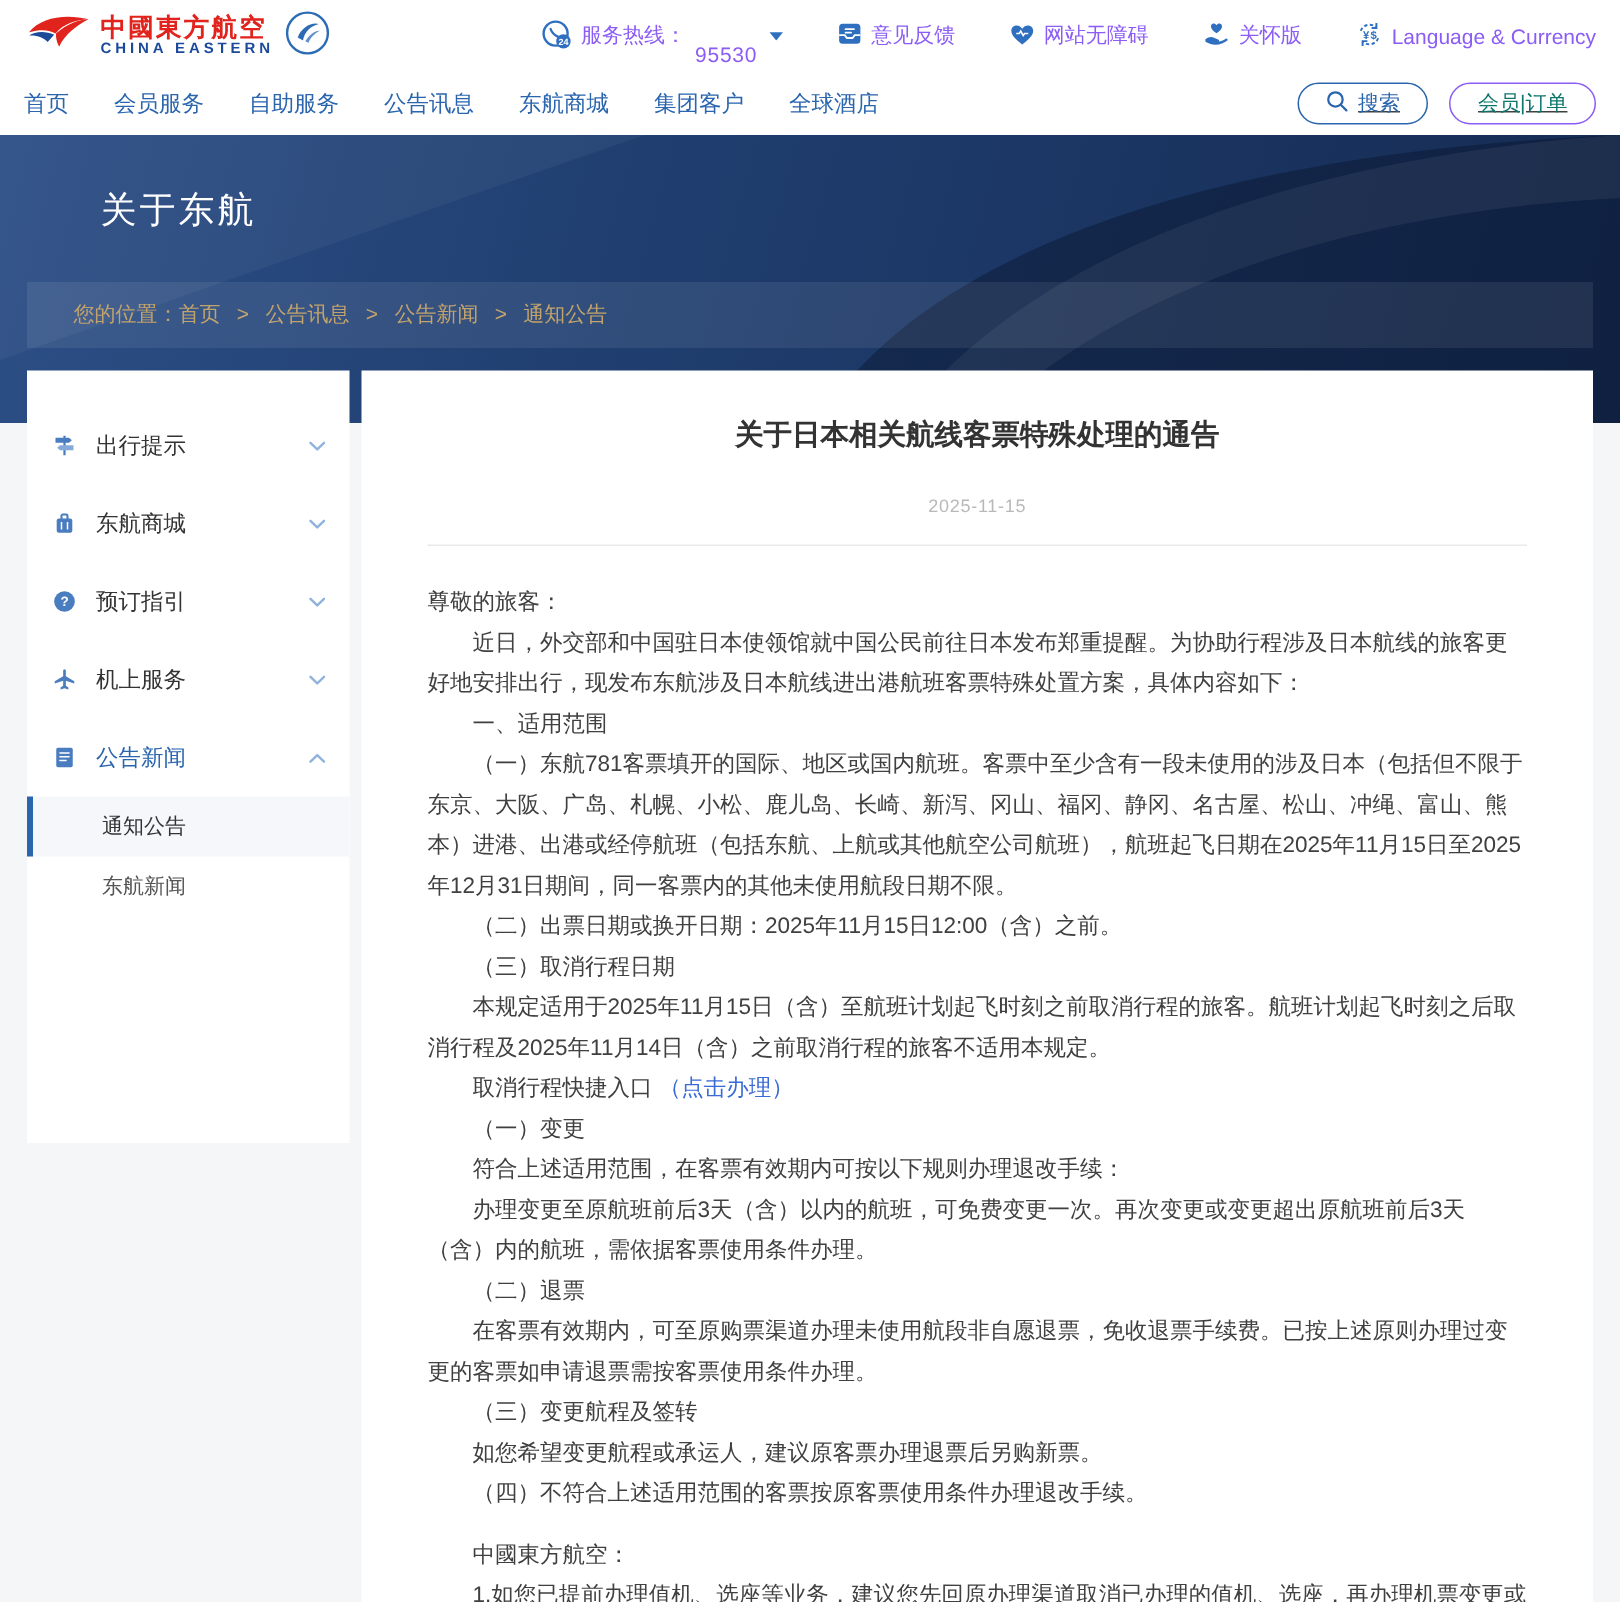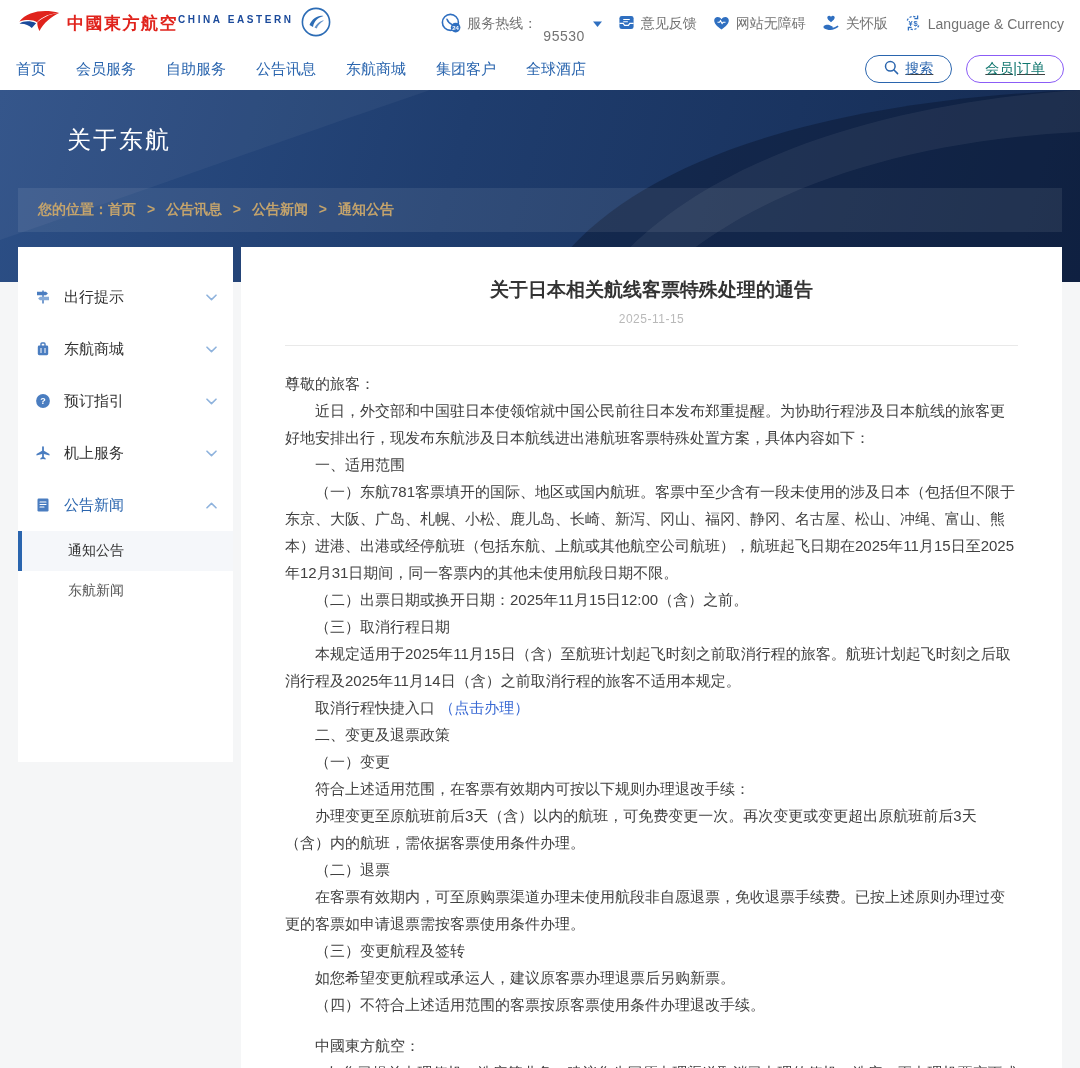--- a/index.html
+++ b/index.html
@@ -7,65 +7,65 @@
   body {
     width:1080px; height:1068px; overflow:hidden;
     background:#f5f6f7;
     font-family:"Liberation Sans","DejaVu Sans",sans-serif;
     color:#404040;
   }
   
   .top-header { background:#fff; }
   .row1 { height:48px; display:flex; align-items:center; justify-content:space-between; padding:0 16px; }
   .logo { display:flex; align-items:center; gap:7px; cursor:pointer; }
-  .logo-text { display:flex; flex-direction:row; line-height:1.05; }
+  .logo-text { display:flex; flex-direction:column; line-height:1.05; }
   .logo-cn { color:#e0231c; font-size:17px; font-weight:bold; letter-spacing:1.5px; }
   .logo-en { color:#1b4a9b; font-size:10px; font-weight:bold; letter-spacing:2.6px; }
-  .quick-links { display:flex; align-items:center; gap:16px; font-size:14px; color:#737373; }
+  .quick-links { display:flex; align-items:center; gap:36px; font-size:14px; color:#8b5cf6; }
   .qlink, .hotline { display:flex; align-items:center; gap:6px; cursor:pointer; white-space:nowrap; }
   .hotline-num { letter-spacing:.5px;margin-top:24px; }
   .caret { margin-left:2px; display:inline-flex; }
   .row2 { height:42px; display:flex; align-items:center; justify-content:space-between; padding:0 16px; }
   .main-nav { display:flex; align-items:center; gap:30px; }
   .nav-link { color:#2a65ae; font-size:15px; text-decoration:none; cursor:pointer; }
   .header-actions { display:flex; align-items:center; gap:14px;text-decoration:underline; }
   .pill { display:flex; align-items:center; gap:6px; height:28px; padding:0 18px;
           border-radius:15px; background:#fff; font-size:14px; cursor:pointer;
           font-family:inherit; }
   .pill-search { border:1px solid #2a65ae; color:#2a65ae; }
   .pill-member { border:1px solid #8b5cf6; color:#0f766e; }
   
   .banner { position:relative; height:192px; overflow:hidden;
             background:linear-gradient(105deg,#2c4f86 0%,#1f3d6e 42%,#152b52 100%); }
   .banner svg.swoosh { position:absolute; inset:0; width:100%; height:100%; }
   .banner-title { position:absolute; top:34px; left:67px; margin:0; color:#fff;
                   font-size:24px; font-weight:500; letter-spacing:2px; z-index:2; }
   .crumbbar { position:absolute; top:98px; left:18px; right:18px; height:44px;
               background:rgba(255,255,255,0.08); display:flex; align-items:center;
-              padding-left:20px; z-index:2; font-size:14px; color:#c3a36c;font-weight:bold; }
+              padding-left:31px; z-index:2; font-size:14px; color:#c3a36c; }
   .crumbbar a { color:#c3a36c; text-decoration:none; cursor:pointer; }
   .crumb-sep { margin:0 7px; }
   
   .wrap { position:relative; z-index:3; margin:-35px 18px 0; display:flex; gap:8px; align-items:flex-start; }
   .sidebar { width:215px; height:515px; background:#fff; padding-top:24px; flex:none; }
   .side-item { height:52px; display:flex; align-items:center; gap:12px; padding:0 16px;
                font-size:15px; color:#333; cursor:pointer; }
   .side-item .lbl { flex:1; }
   .side-item.active { color:#2a65ae; }
   .side-icon { width:18px; display:inline-flex; justify-content:center; }
   .chev { display:inline-flex; }
   .chev.up { transform:rotate(180deg); }
   .submenu-row { position:relative; height:40px; display:flex; align-items:center;
                  padding-left:50px; font-size:14px; color:#555; cursor:pointer; }
   .submenu-row.active { background:#f5f7fa; color:#333; }
   .submenu-row.active::before { content:""; position:absolute; left:0; top:0; bottom:0;
                  width:4px; background:#2a65ae; }
   .panel { flex:1; background:#fff; min-height:830px; padding:30px 44px 40px; }
   .art-title { margin:0; text-align:center; font-size:19px; font-weight:bold; color:#333; }
-  .art-date { margin-top:9px; text-align:center; font-size:12px; color:#b9b9b9; letter-spacing:.5px; }
+  .art-date { margin-top:27px; text-align:center; font-size:12px; color:#b9b9b9; letter-spacing:.5px; }
   .divider { border:none; border-top:1px solid #e9e9e9; margin:19px 0 24px; }
   .para { font-size:15px; line-height:27px; color:#404040; }
   .para.indent { text-indent:2em; }
   .para-spacer { height:14px; }
   .para a { color:#3a6ad4; text-decoration:none; cursor:pointer; }
 </style>
 </head>
 <body>
 
 <header class="top-header">
@@ -269,21 +269,20 @@
     <hr class="divider">
     <div id="article-body">
         <div class="para">尊敬的旅客：</div>
         <div class="para indent">近日，外交部和中国驻日本使领馆就中国公民前往日本发布郑重提醒。为协助行程涉及日本航线的旅客更好地安排出行，现发布东航涉及日本航线进出港航班客票特殊处置方案，具体内容如下：</div>
         <div class="para indent">一、适用范围</div>
         <div class="para indent">（一）东航781客票填开的国际、地区或国内航班。客票中至少含有一段未使用的涉及日本（包括但不限于东京、大阪、广岛、札幌、小松、鹿儿岛、长崎、新泻、冈山、福冈、静冈、名古屋、松山、冲绳、富山、熊本）进港、出港或经停航班（包括东航、上航或其他航空公司航班），航班起飞日期在2025年11月15日至2025年12月31日期间，同一客票内的其他未使用航段日期不限。</div>
         <div class="para indent">（二）出票日期或换开日期：2025年11月15日12:00（含）之前。</div>
         <div class="para indent">（三）取消行程日期</div>
         <div class="para indent">本规定适用于2025年11月15日（含）至航班计划起飞时刻之前取消行程的旅客。航班计划起飞时刻之后取消行程及2025年11月14日（含）之前取消行程的旅客不适用本规定。</div>
         <div class="para indent">取消行程快捷入口 <a>（点击办理）</a></div>
-        <div class="para indent">二、变更及退票政策</div>
         <div class="para indent">（一）变更</div>
         <div class="para indent">符合上述适用范围，在客票有效期内可按以下规则办理退改手续：</div>
         <div class="para indent">办理变更至原航班前后3天（含）以内的航班，可免费变更一次。再次变更或变更超出原航班前后3天（含）内的航班，需依据客票使用条件办理。</div>
         <div class="para indent">（二）退票</div>
         <div class="para indent">在客票有效期内，可至原购票渠道办理未使用航段非自愿退票，免收退票手续费。已按上述原则办理过变更的客票如申请退票需按客票使用条件办理。</div>
         <div class="para indent">（三）变更航程及签转</div>
         <div class="para indent">如您希望变更航程或承运人，建议原客票办理退票后另购新票。</div>
         <div class="para indent">（四）不符合上述适用范围的客票按原客票使用条件办理退改手续。</div>
         <div class="para-spacer"></div>
         <div class="para indent">中國東方航空：</div>

